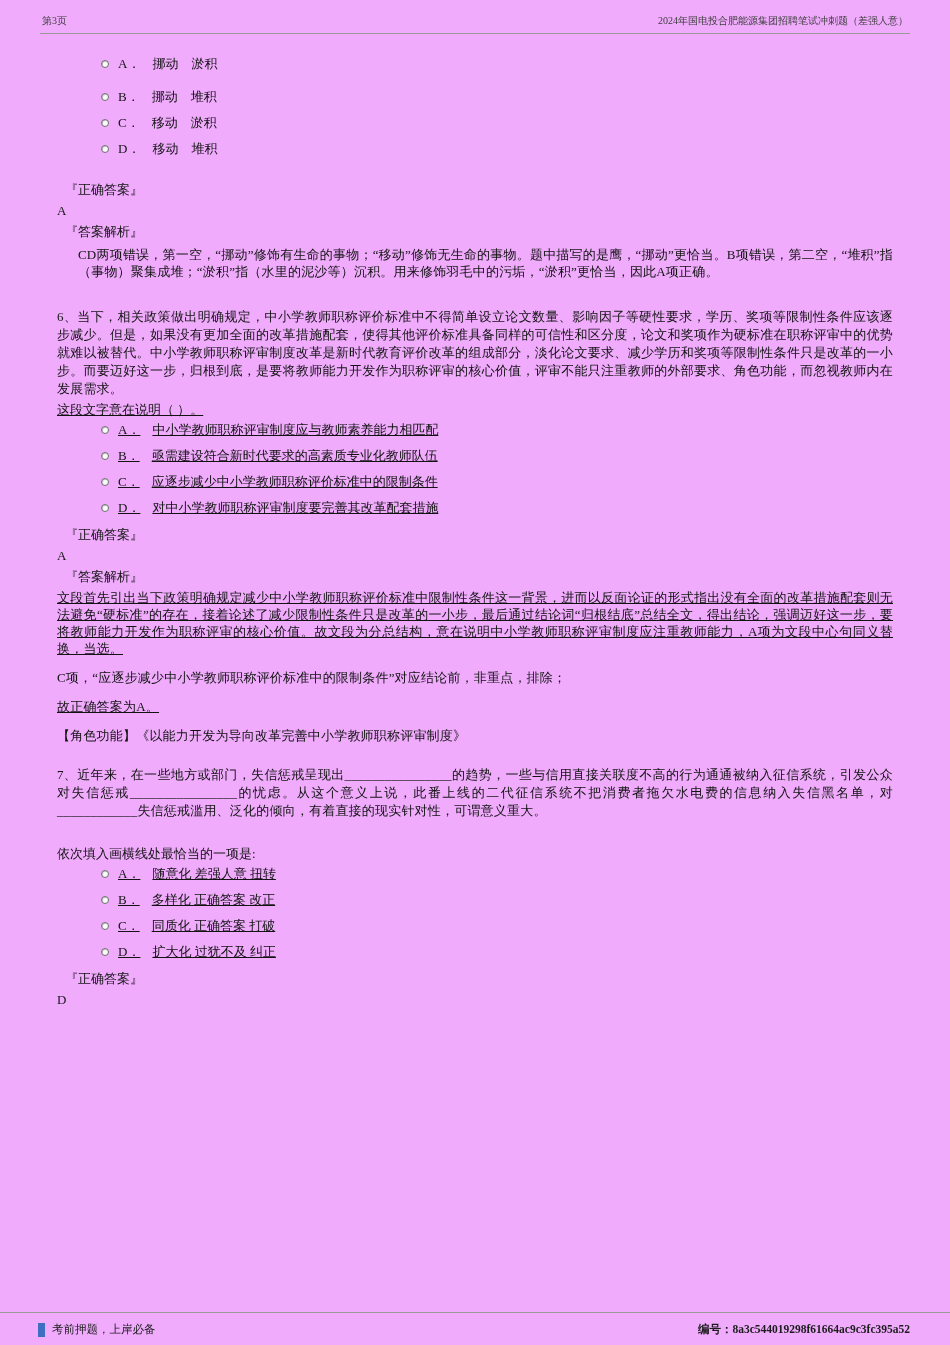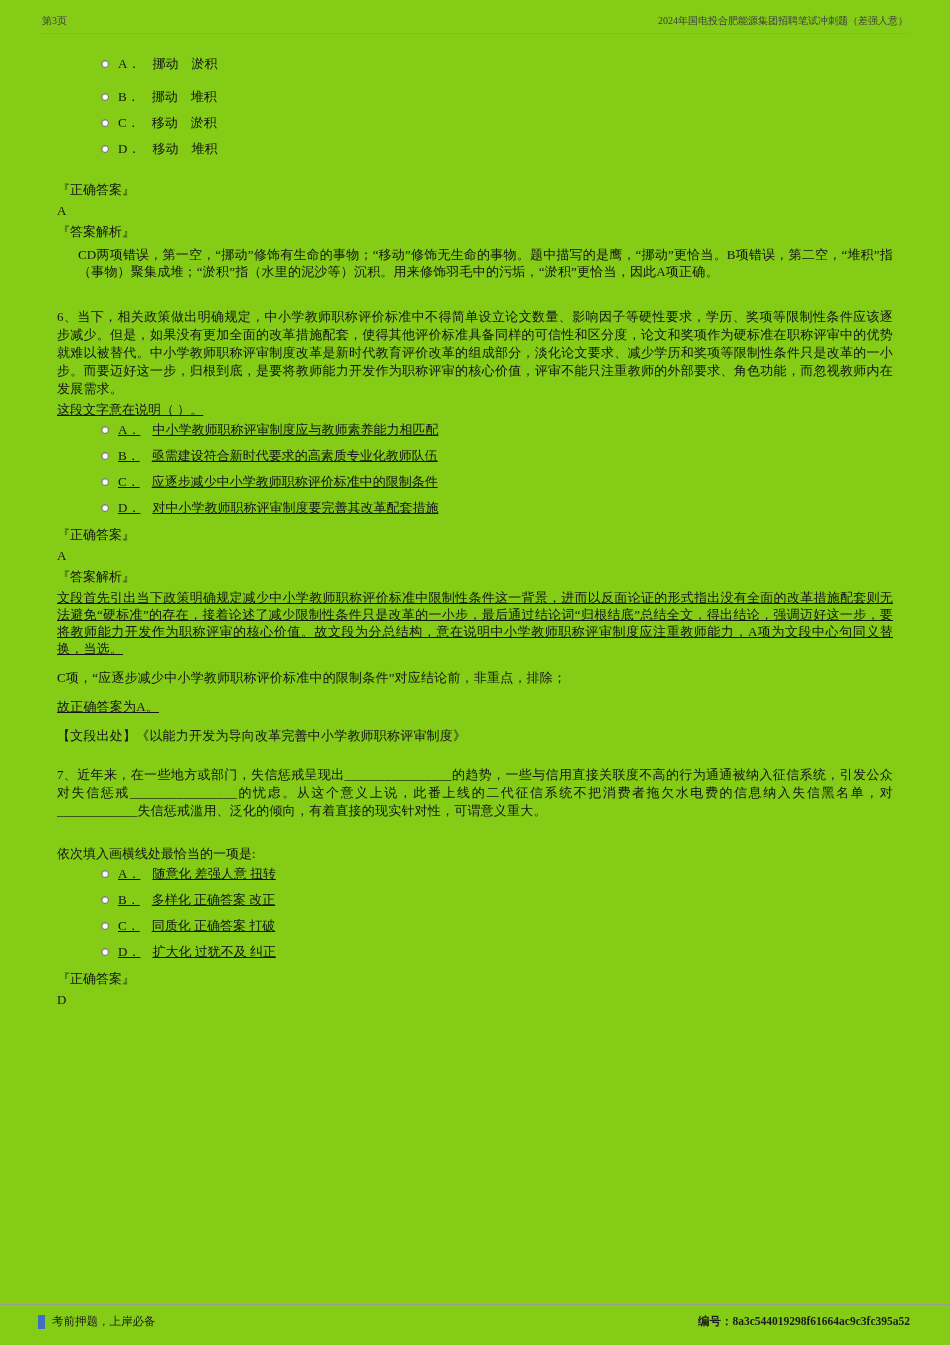--- a/index.html
+++ b/index.html
@@ -7,21 +7,21 @@
   body {
     width:950px; height:1345px;
     font-family:"Liberation Serif","DejaVu Serif",serif;
     color:#131313;
   }
   .page {
     position:relative;
     width:950px; height:1345px;
     padding:14px 40px 0 40px;
     overflow:hidden;
-    background:#84cc16;
+    background:#f0abfc;
   }
   
   .page-header {
     display:flex; justify-content:space-between; align-items:flex-end;
     font-size:10px; color:#3d3d3d;
     padding:0 2px 5px 2px;
     border-bottom:1px solid #9a9a9a;
   }
   
   .content { padding:0 17px; font-size:13px; }
@@ -39,40 +39,40 @@
     cursor:pointer;
   }
   .radio {
     width:8px; height:8px; flex:0 0 8px;
     border:1px solid #6f6f6f; border-radius:50%;
     background:#fbfbfb;
     box-shadow:inset 0.6px 0.6px 1px rgba(0,0,0,0.35);
     margin-right:9px;
   }
   .opt-letter { margin-right:12px; }
-  .answer-label { line-height:16px; }
+  .answer-label { line-height:16px;margin-left:8px; }
   .answer-value { line-height:16px; }
   .analysis {
     text-align:justify;
     line-height:17px;
     letter-spacing:0.2px;
   }
   
   .mt-22 { margin-top:22px; }
   .mt-26 { margin-top:26px; }
   .mt-16 { margin-top:4px;text-decoration:underline; }
   .mt-12 { margin-top:12px; }
   .mt-6  { margin-top:6px;margin-left:21px; }
   .mt-5  { margin-top:5px; }
   .mt-28 { margin-top:28px; }
   .mb-12 { margin-bottom:12px; }
   
   .page-footer {
     position:absolute; left:0; bottom:0;
-    width:950px; height:41px;
+    width:950px; height:33px;
     border-top:1px solid #9a9a9a;
     padding:9px 40px 0 38px;
     display:flex; justify-content:space-between; align-items:flex-start;
     font-size:11.5px; color:#1c1c1c;
   }
   .footer-left { display:flex; align-items:center; }
   .blue-bar {
     display:inline-block;
     width:7px; height:14px;
     background:#3f6fc1;
@@ -146,21 +146,21 @@
       </div>
     </div>
 
     <div class="answer-label mt-12">『正确答案』</div>
     <div class="answer-value mt-5">A</div>
     <div class="answer-label mt-5">『答案解析』</div>
 
     <div class="analysis mt-16 mb-12">文段首先引出当下政策明确规定减少中小学教师职称评价标准中限制性条件这一背景，进而以反面论证的形式指出没有全面的改革措施配套则无法避免“硬标准”的存在，接着论述了减少限制性条件只是改革的一小步，最后通过结论词“归根结底”总结全文，得出结论，强调迈好这一步，要将教师能力开发作为职称评审的核心价值。故文段为分总结构，意在说明中小学教师职称评审制度应注重教师能力，A项为文段中心句同义替换，当选。</div>
     <div class="analysis mb-12">C项，“应逐步减少中小学教师职称评价标准中的限制条件”对应结论前，非重点，排除；</div>
     <div class="analysis mb-12 mt-16">故正确答案为A。</div>
-    <div class="analysis mt-12">【文段出处】《以能力开发为导向改革完善中小学教师职称评审制度》</div>
+    <div class="analysis mt-12">【角色功能】《以能力开发为导向改革完善中小学教师职称评审制度》</div>
 
     <div class="stem mt-22">7、近年来，在一些地方或部门，失信惩戒呈现出________________的趋势，一些与信用直接关联度不高的行为通通被纳入征信系统，引发公众对失信惩戒________________的忧虑。从这个意义上说，此番上线的二代征信系统不把消费者拖欠水电费的信息纳入失信黑名单，对____________失信惩戒滥用、泛化的倾向，有着直接的现实针对性，可谓意义重大。</div>
     <div class="prompt mt-26">依次填入画横线处最恰当的一项是:</div>
 
     <div class="options mt-16">
       <div class="option-row">
         <span class="radio"></span>
         <span class="opt-letter">A．</span>
         <span class="opt-text">随意化 差强人意 扭转</span>
       </div>

